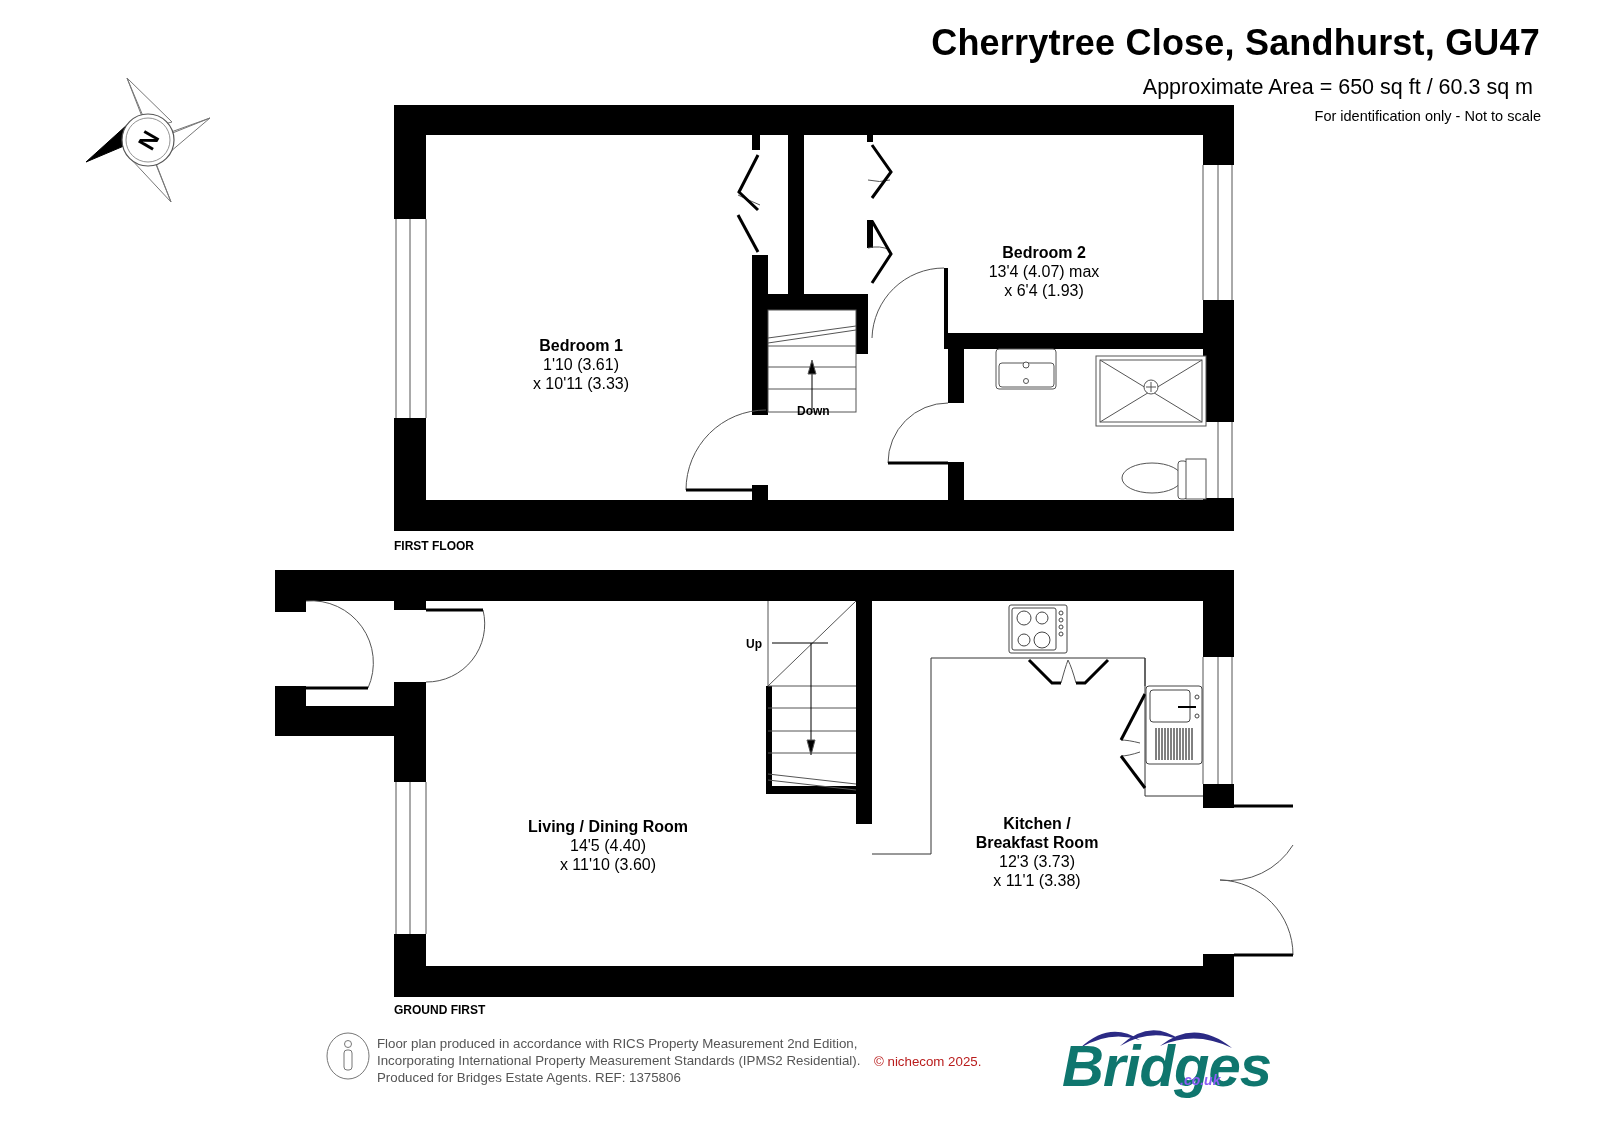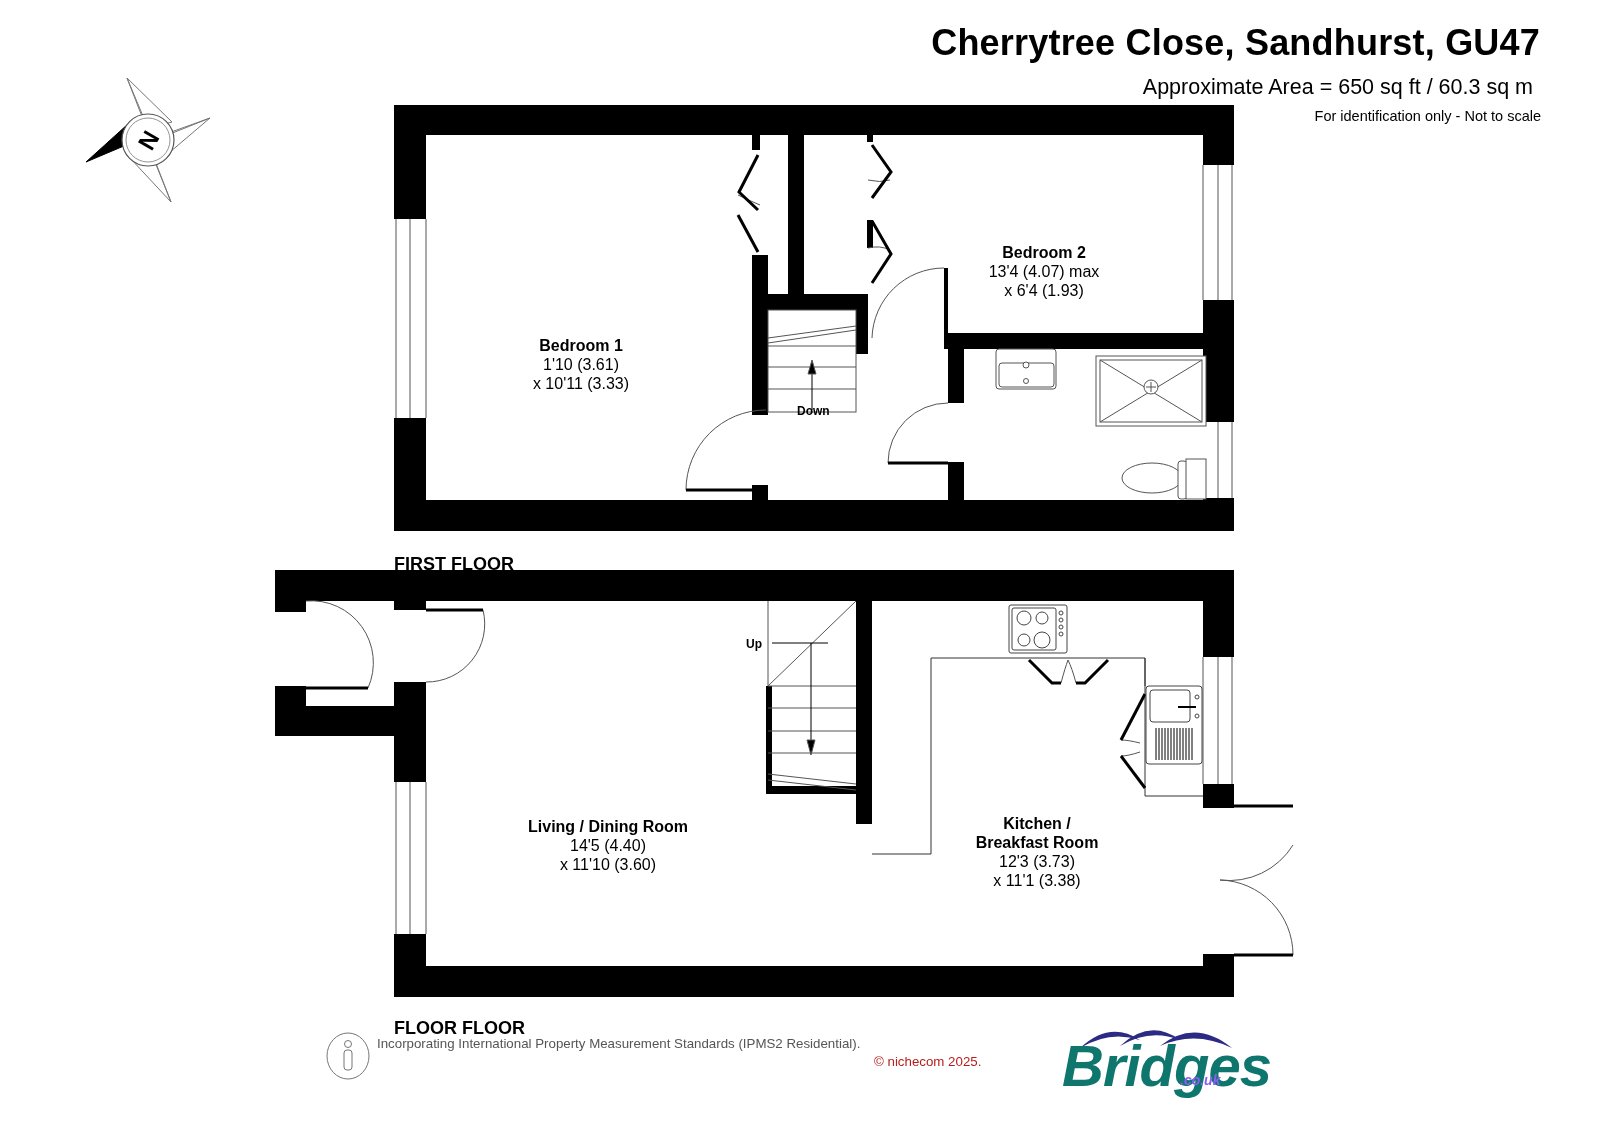--- a/index.html
+++ b/index.html
@@ -1,21 +1,21 @@
 <!DOCTYPE html>
 <html><head>
 <meta charset="utf-8">
 <style>
   html, body { margin:0; padding:0; background:#ffffff; }
   body { width:1599px; height:1131px; position:relative; overflow:hidden; font-family:"Liberation Sans", sans-serif; color:#000; }
   .abs { position:absolute; }
   .title { right:59px; top:22px; font-size:36px; font-weight:bold; letter-spacing:0.2px; white-space:nowrap; }
   .area { right:66px; top:75px; font-size:21.5px; white-space:nowrap;text-align:center; }
   .note { right:58px; top:108px; font-size:14.5px; white-space:nowrap; }
-  .floor-label { font-size:18px; font-weight:bold; white-space:nowrap;margin-top:15px; }
+  .floor-label { font-size:12px; font-weight:bold; white-space:nowrap; }
   .room-label { text-align:center; font-size:16px; line-height:19px; white-space:nowrap; transform:translateX(-50%);margin-top:45px; }
   .room-label .name { font-weight:bold; }
   .stair-label { font-size:12px; font-weight:bold; }
   .footer { left:386px; top:1035px; font-size:13.3px; line-height:17px; color:#555; white-space:nowrap; }
   .copyright { left:893px; top:1054px; font-size:13.3px; color:#b91c1c; white-space:nowrap; }
   svg { position:absolute; left:0; top:0; }
   .logo-text { left:1088px; top:1032px; font-size:58px; font-weight:bold; font-style:italic; color:#0f766e; letter-spacing:-1px; }
   .logo-sub { left:1218px; top:1097px; font-size:14px; font-weight:bold; font-style:italic; color:#8b5cf6; }
 </style>
 </head>
@@ -251,21 +251,23 @@
   <div>14'5 (4.40)</div>
   <div>x 11'10 (3.60)</div>
 </div>
 <div class="abs room-label" style="left:1037px; top:769px;">
   <div class="name">Kitchen /</div>
   <div class="name">Breakfast Room</div>
   <div>12'3 (3.73)</div>
   <div>x 11'1 (3.38)</div>
 </div>
 <div class="abs stair-label" style="left:746px; top:637px;">Up</div>
-<div class="abs floor-label" style="left:394px; top:1003px;">FLOOR FLOOR</div>
+<div class="abs floor-label" style="left:394px; top:1003px;">GROUND FIRST</div>
 
 <div class="abs footer" style="left:377px;">
+  <div>Floor plan produced in accordance with RICS Property Measurement 2nd Edition,</div>
   <div>Incorporating International Property Measurement Standards (IPMS2 Residential).</div>
+  <div>Produced for Bridges Estate Agents.    REF: 1375806</div>
 </div>
 <div class="abs copyright" style="left:874px;">© nichecom 2025.</div>
 
 <div class="abs logo-text" style="left:1062px;">Bridges</div>
 <div class="abs logo-sub" style="left:1180px; top:1072px;">.co.uk</div>
 
 </body></html>

